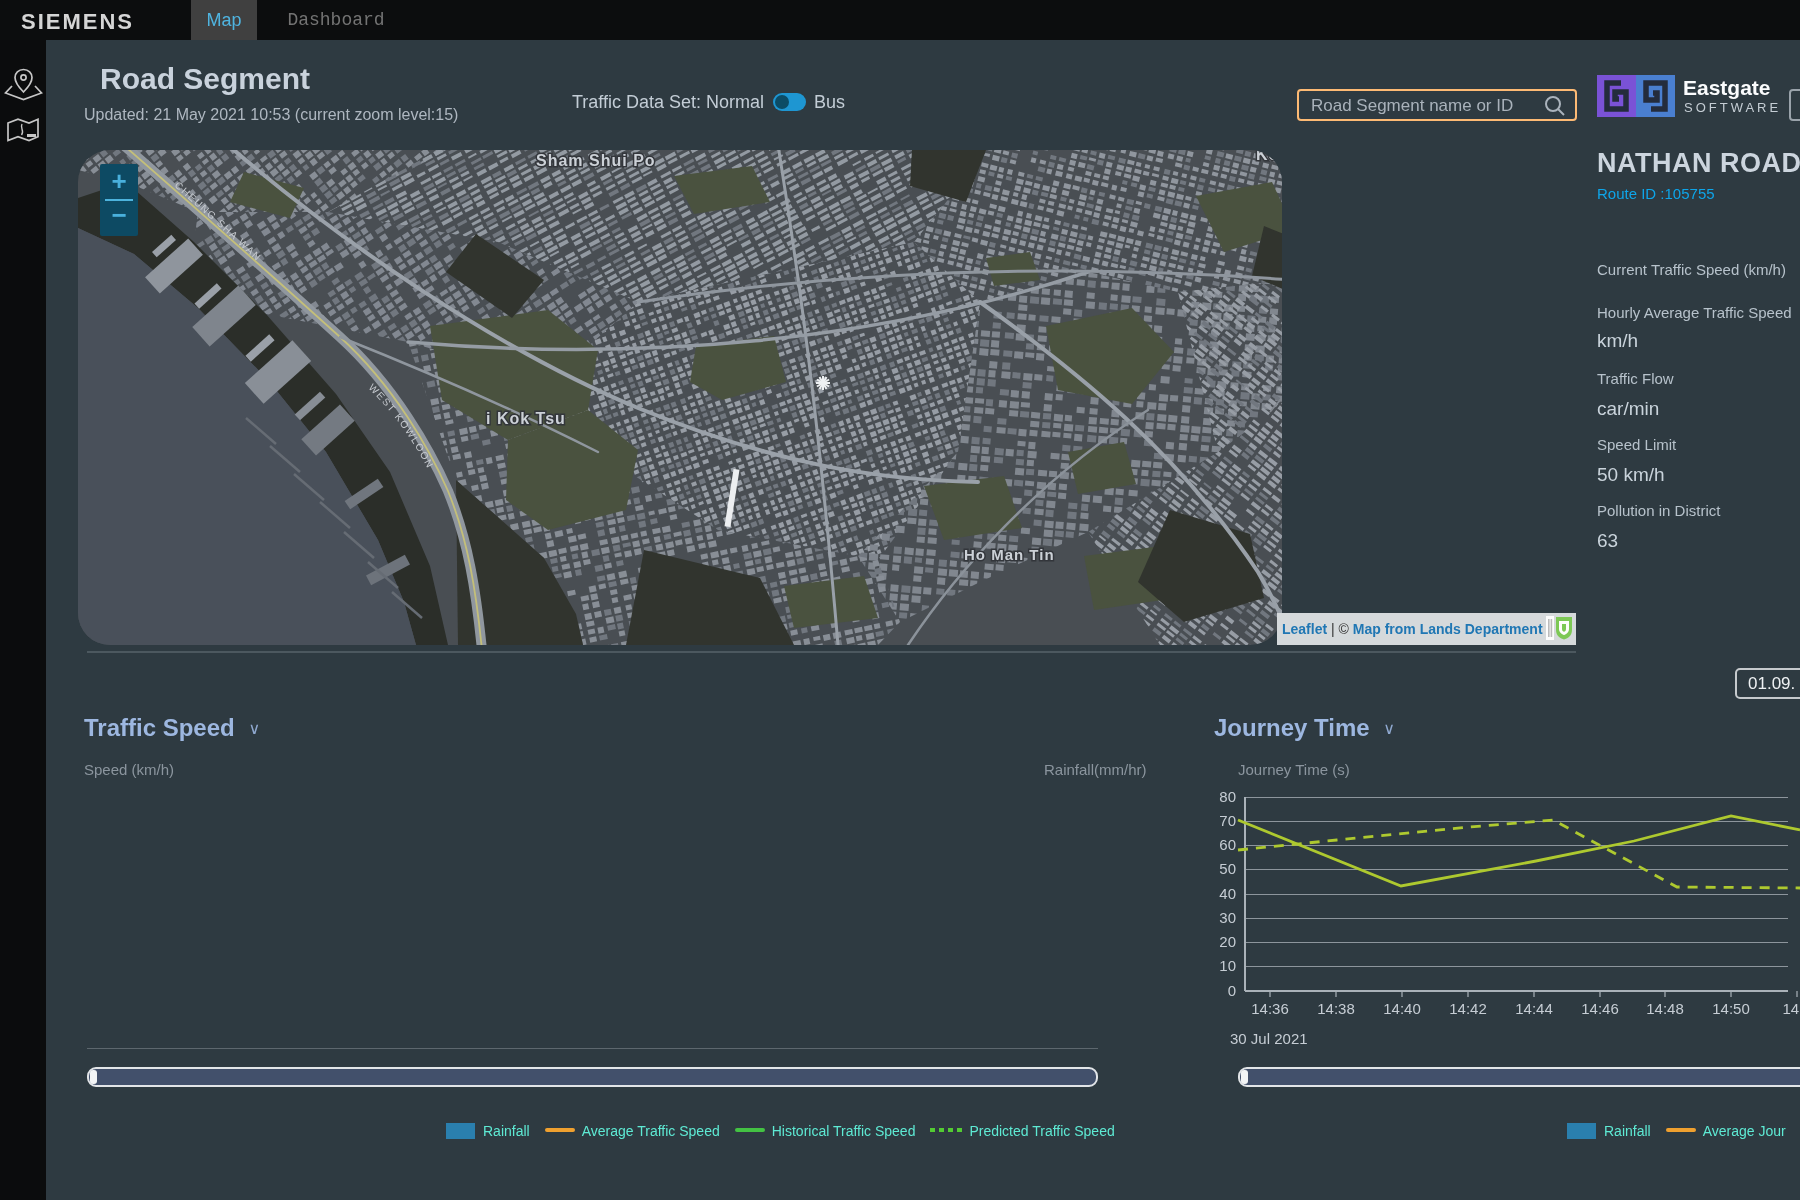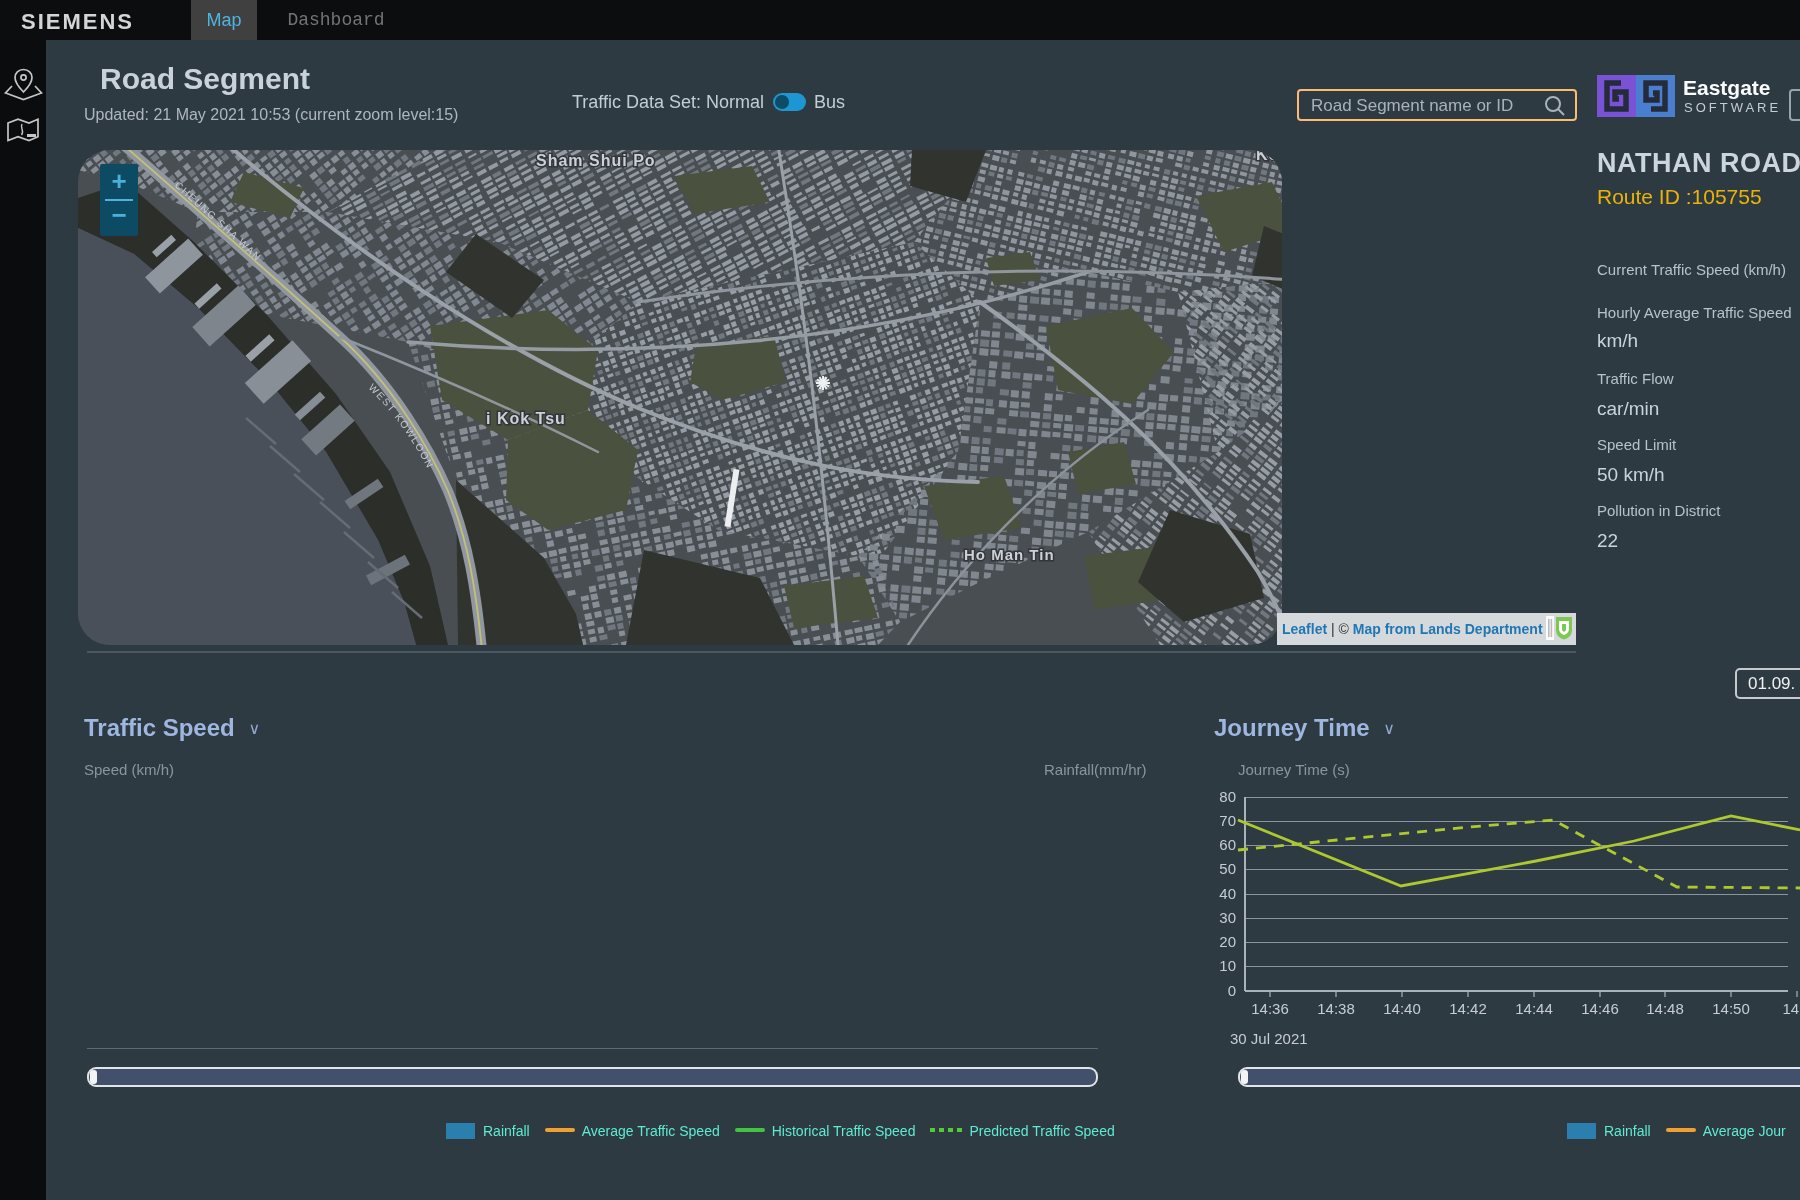--- a/index.html
+++ b/index.html
@@ -46,21 +46,21 @@
 #zoomctl .zp { position:absolute; width:100%; text-align:center; color:#49b0dc; font-size:26px; font-weight:bold; }
 #attrib { position:absolute; left:1277px; top:613px; width:299px; height:32px; background:#d5d9db;
   font-size:14px; font-weight:bold; line-height:32px; white-space:nowrap; overflow:hidden; }
 #attrib .blue { color:#2077b4; }
 #attrib .dark { color:#333; font-weight:normal; }
 #divider { position:absolute; left:87px; top:651px; width:1489px; height:2px; background:#4c585f; }
 
 
 .rp { position:absolute; left:1597px; color:#c3cdd6; white-space:nowrap; }
 #rp-name { top:148px; font-size:27px; font-weight:bold; color:#ccd5de; letter-spacing:0.5px; }
-#rp-route { top:185px; font-size:21px; color:#eab308; }
+#rp-route { top:185px; font-size:15px; color:#0ea5e9; }
 .rp-label { font-size:15px; color:#b7c2cb; }
 .rp-val { font-size:19px; color:#c9d3db; }
 
 #datebox { position:absolute; left:1735px; top:668px; width:80px; height:31px; border:2px solid #c6cacd;
   border-radius:5px; color:#eef1f3; font-size:17px; line-height:28px; padding-left:11px; }
 
 
 .ctitle { position:absolute; font-size:24px; font-weight:bold; color:#9db7e0; }
 .ctitle .chev { font-size:16px; color:#8fa8cf; font-weight:normal; margin-left:7px; position:relative; top:-2px; }
 .axlabel { position:absolute; font-size:15px; color:#8b959e; }
@@ -314,21 +314,21 @@
 <div class="rp" id="rp-name">NATHAN ROAD</div>
 <div class="rp" id="rp-route">Route ID :105755</div>
 <div class="rp rp-label" style="top:261px">Current Traffic Speed (km/h)</div>
 <div class="rp rp-label" style="top:304px">Hourly Average Traffic Speed</div>
 <div class="rp rp-val" style="top:330px">km/h</div>
 <div class="rp rp-label" style="top:370px">Traffic Flow</div>
 <div class="rp rp-val" style="top:398px">car/min</div>
 <div class="rp rp-label" style="top:436px">Speed Limit</div>
 <div class="rp rp-val" style="top:464px">50 km/h</div>
 <div class="rp rp-label" style="top:502px">Pollution in District</div>
-<div class="rp rp-val" style="top:530px">22</div>
+<div class="rp rp-val" style="top:530px">63</div>
 
 <div id="datebox">01.09.</div>
 
 <div class="ctitle" style="left:84px;top:714px">Traffic Speed <span class="chev">∨</span></div>
 <div class="axlabel" style="left:84px;top:761px">Speed (km/h)</div>
 <div class="axlabel" style="left:1044px;top:761px">Rainfall(mm/hr)</div>
 <div id="ts-hr"></div>
 <div class="sbar" style="left:87px;width:1011px">
     <div class="thumb"></div>
   </div>

